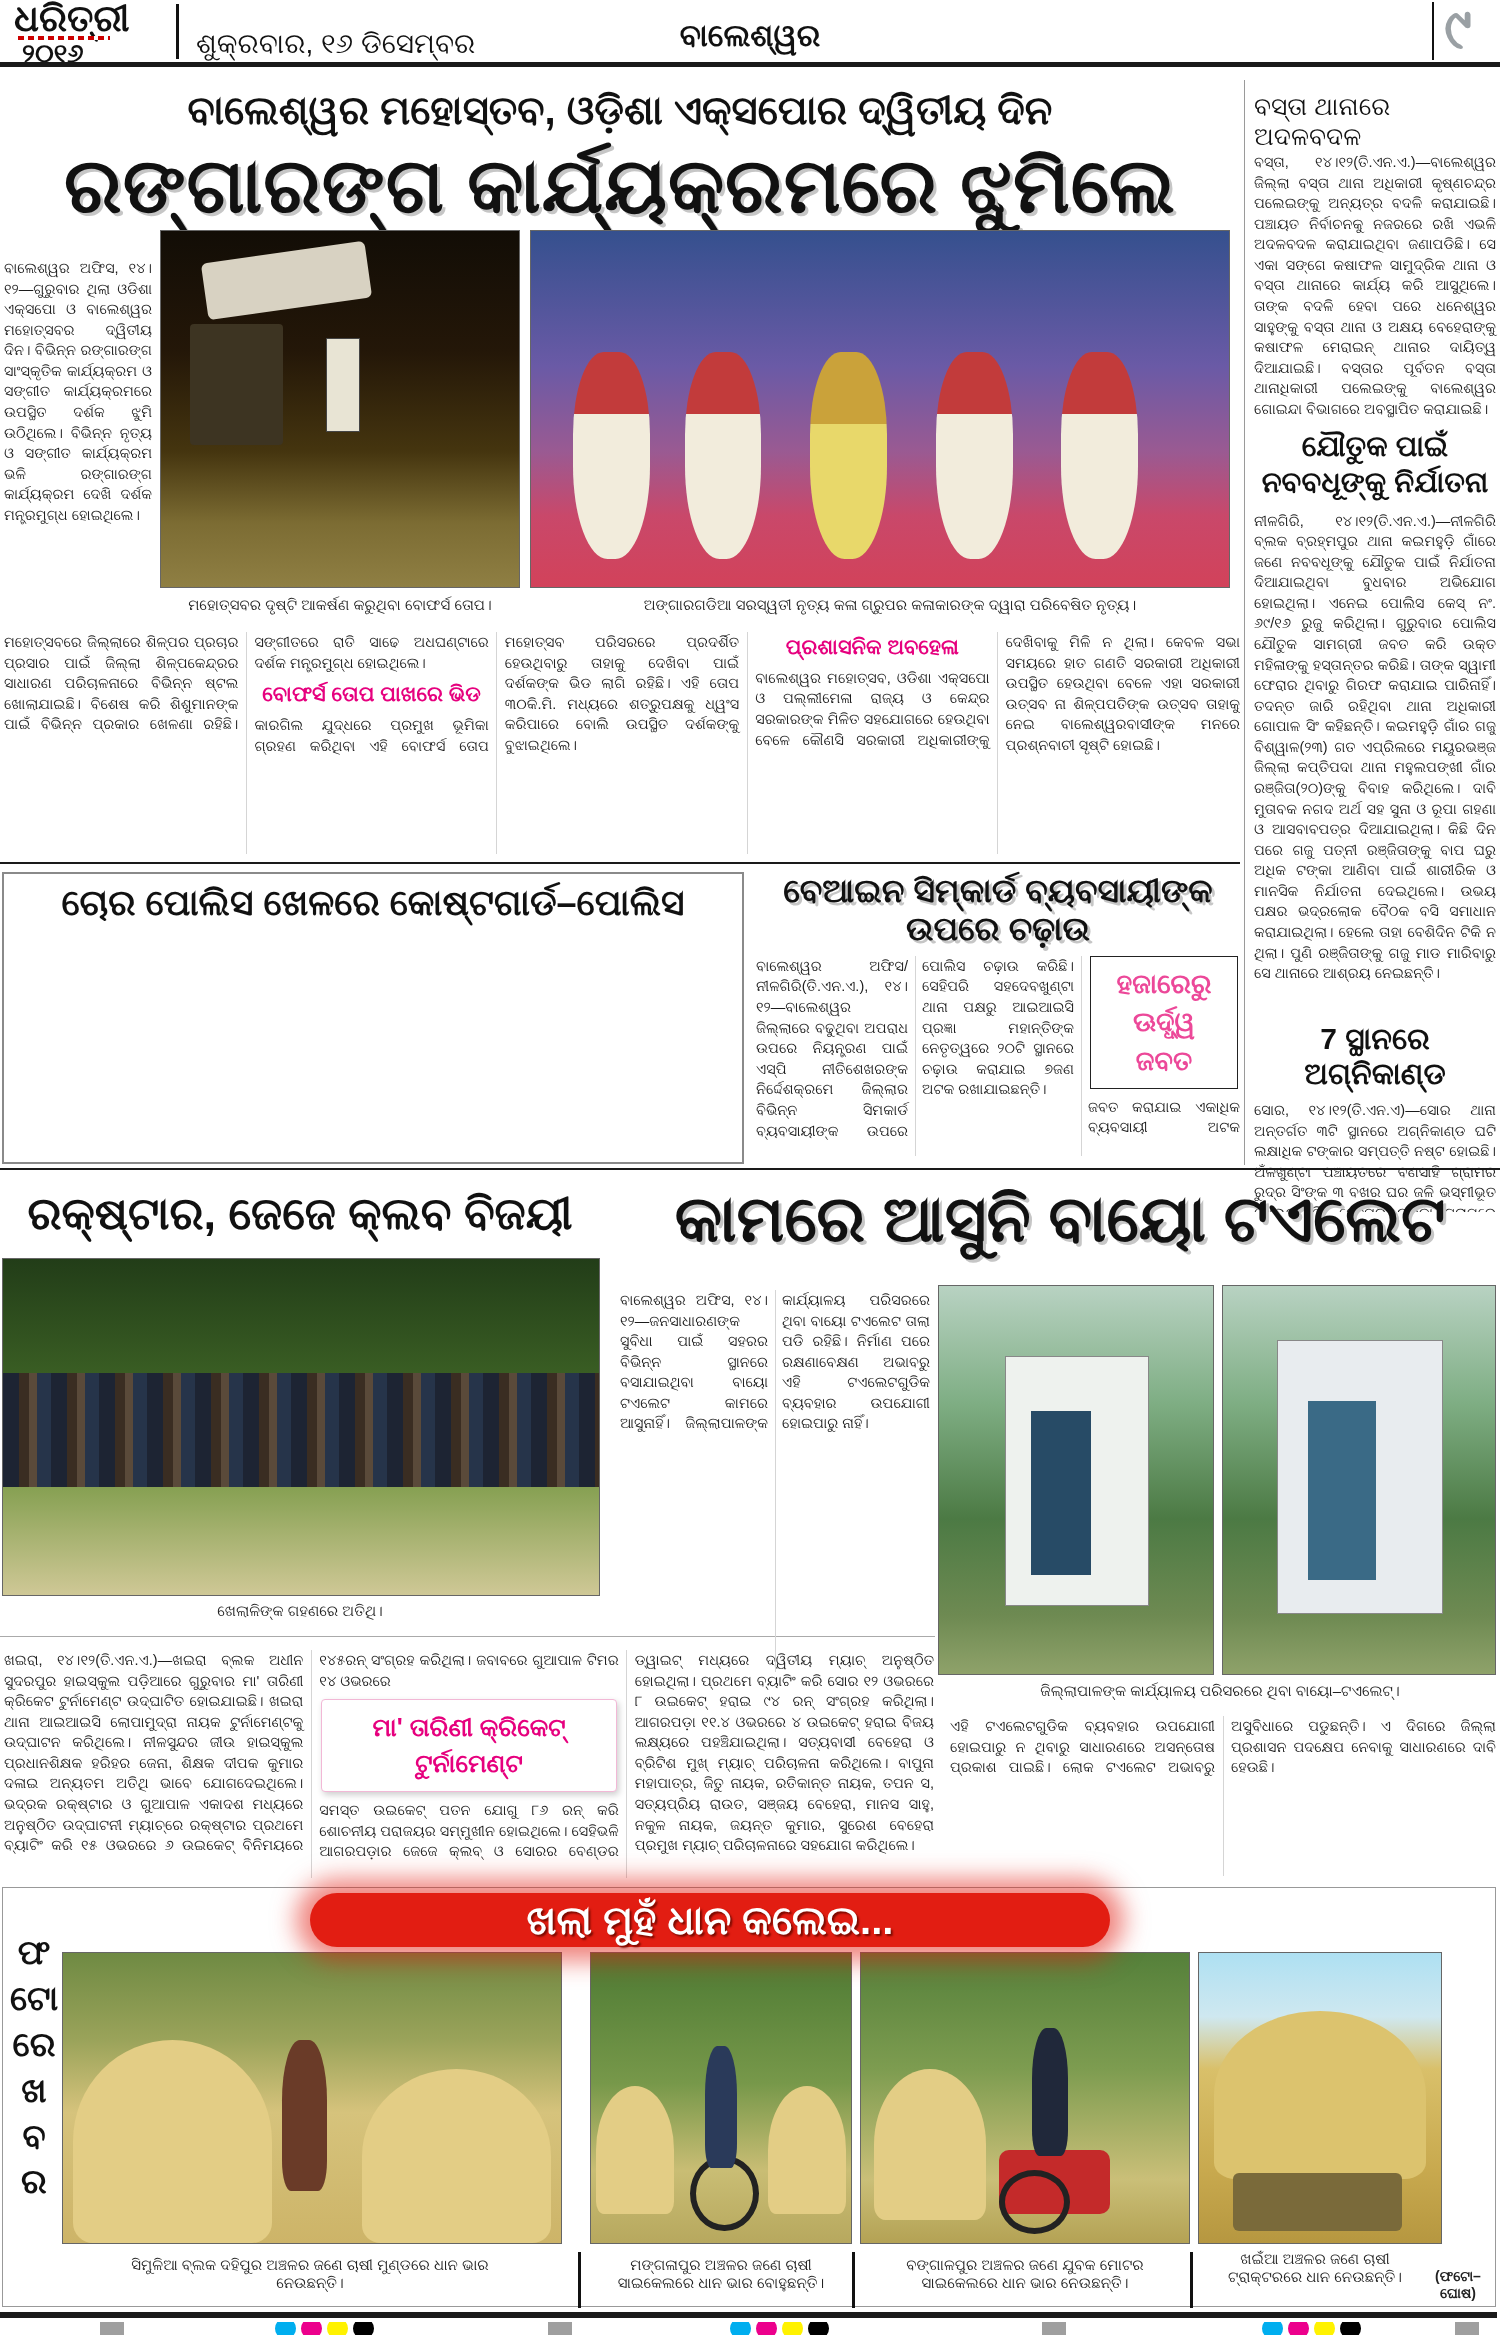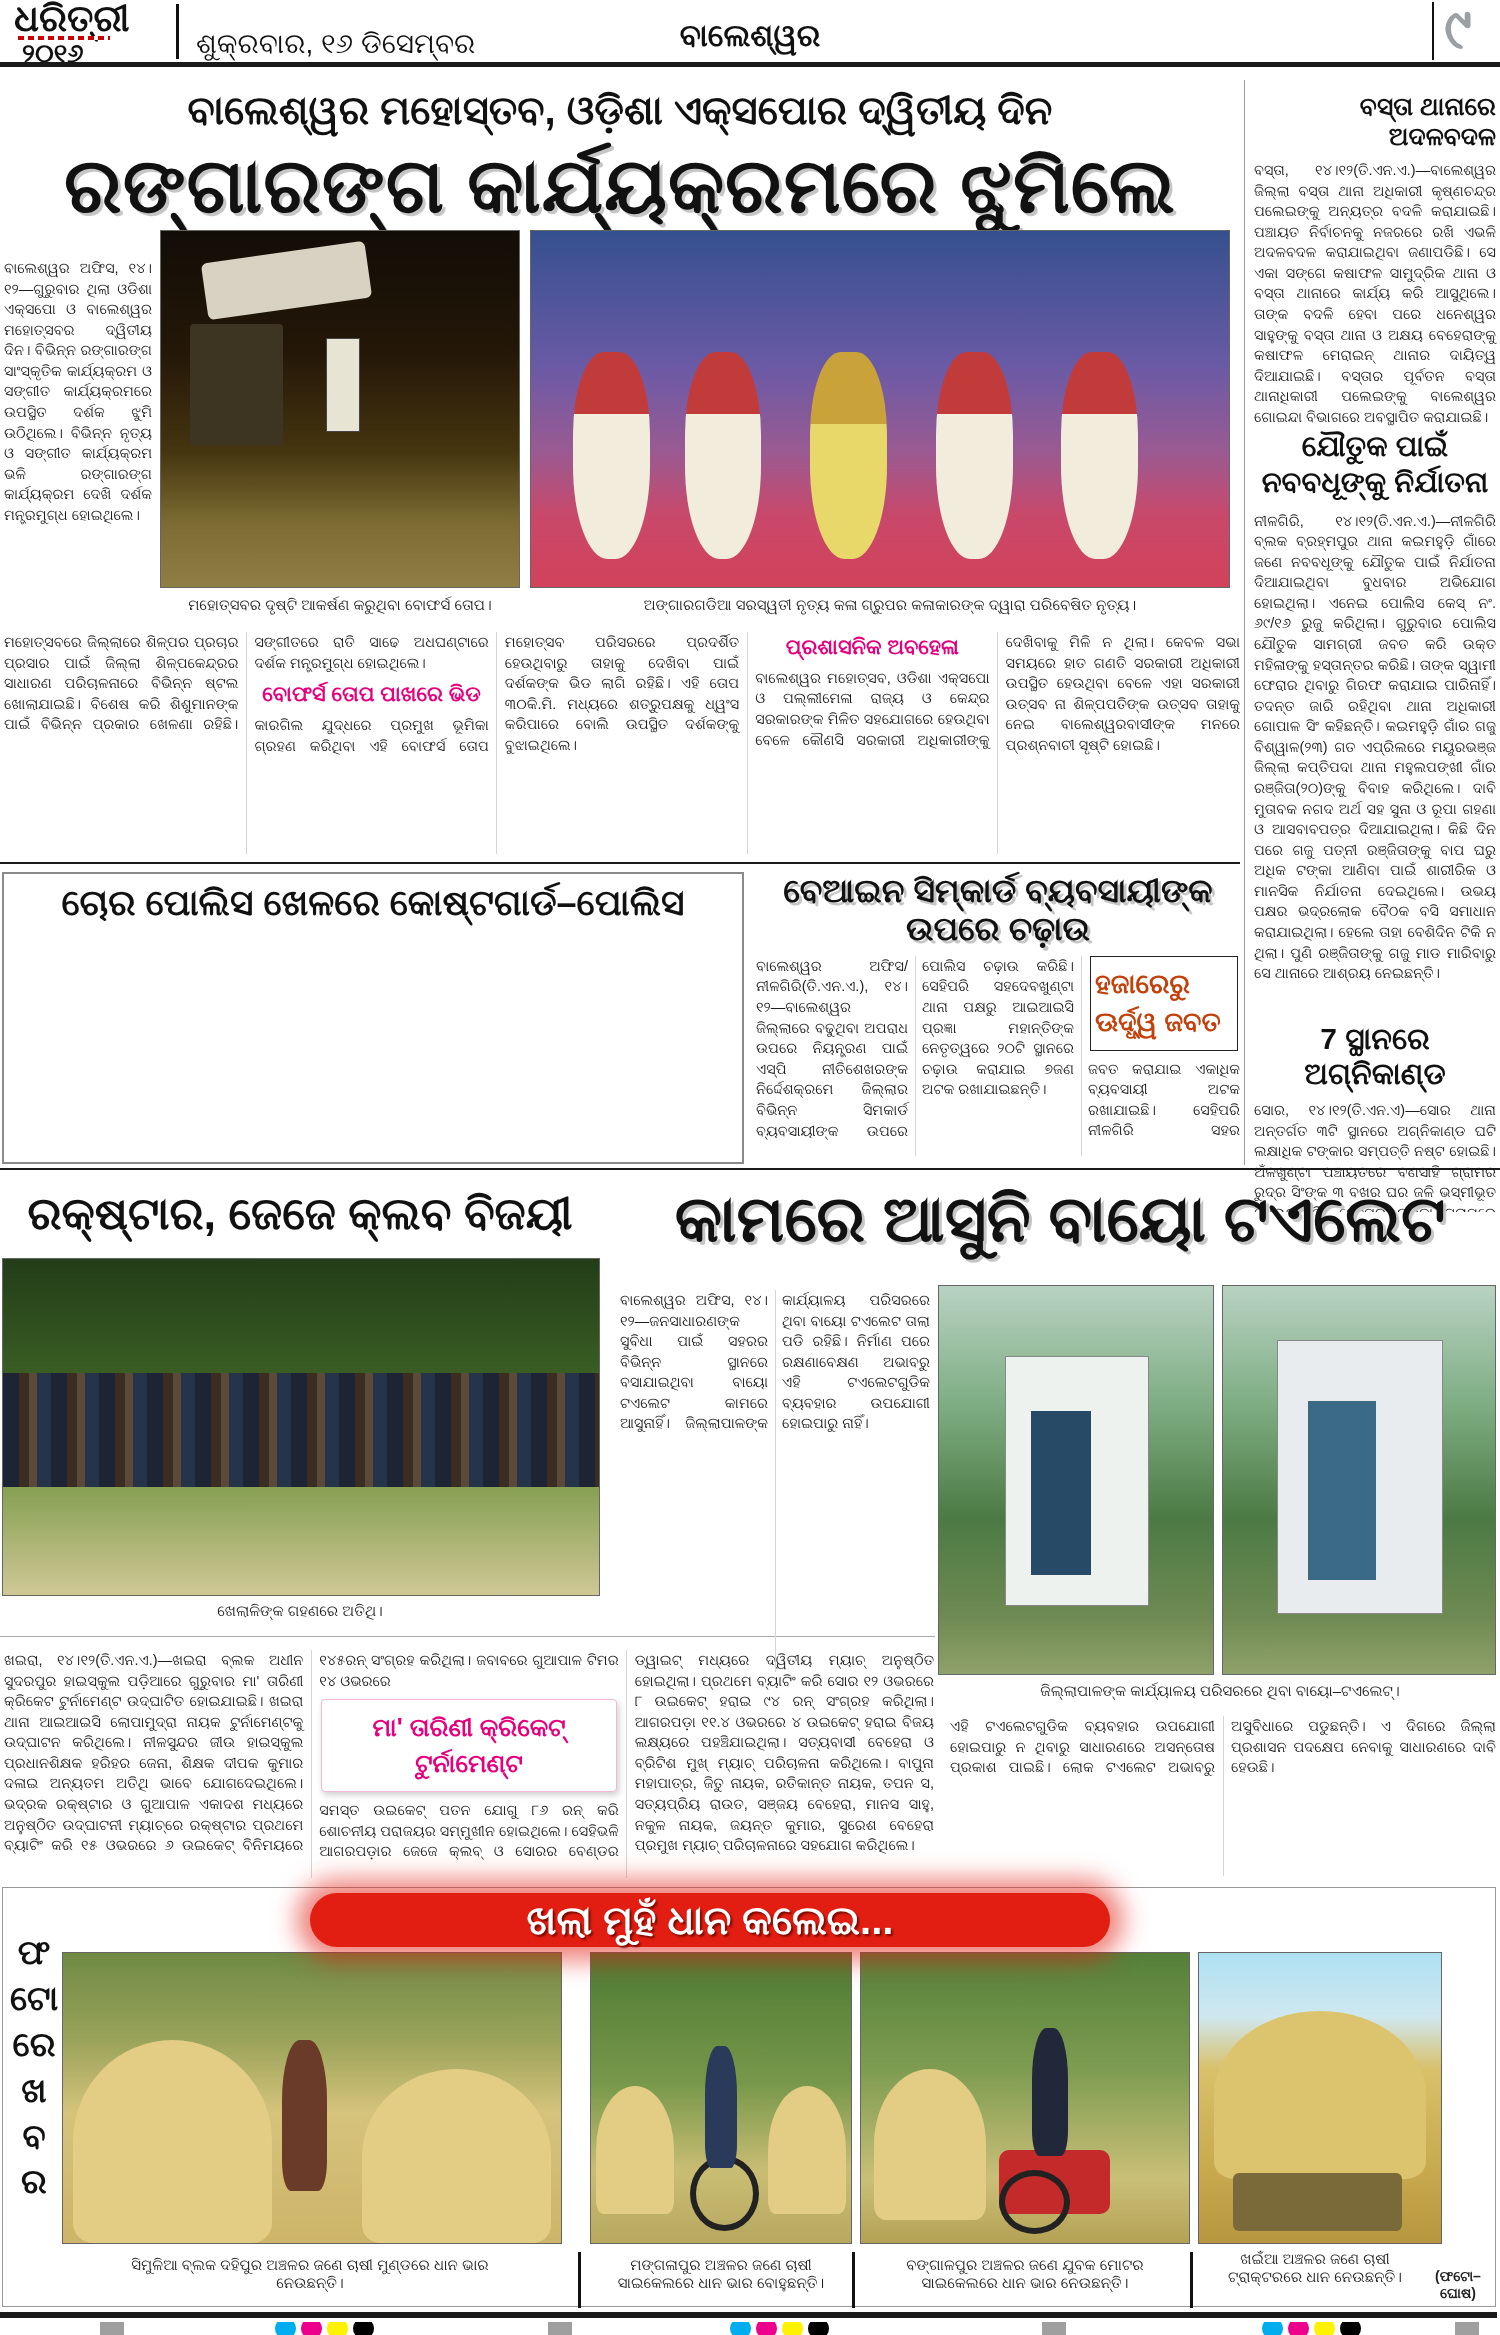--- a/index.html
+++ b/index.html
@@ -29,21 +29,21 @@
   .cabin{position:absolute;background:#eef2ee;border:1px solid #888}
   .cabin .door{position:absolute;left:18%;top:22%;width:42%;height:66%;background:#274b66}
   .ph-hay1{background:linear-gradient(180deg,#6f8a43 0%,#9aa35a 30%,#d6c37c 55%,#cdb468 100%)}
   .ph-hay2{background:linear-gradient(180deg,#4d7a33 0%,#77984a 45%,#c9bd74 75%,#b7a85e 100%)}
   .ph-hay3{background:linear-gradient(180deg,#55803a 0%,#7d9c50 40%,#cabf78 78%,#b4a254 100%)}
   .ph-hay4{background:linear-gradient(180deg,#aee0f2 0%,#cfe8f0 22%,#d9c06a 40%,#c8a94e 75%,#b69740 100%)}
   .mound{position:absolute;background:#e3cd85;border-radius:50% 50% 10% 10%}
   .wheel{position:absolute;border:6px solid #222;border-radius:50%;background:transparent}
   .bike{position:absolute;background:#c42a2a;border-radius:10px}
   .boxed{border:2px solid #8a8a8a;box-sizing:border-box}
-  .subbox-dark{font-weight:bold;font-size:27px;text-align:left;border:1px solid #222;padding:8px 4px;margin:8px 2px;color:#c2410c}
+  .subbox-dark{font-weight:bold;font-size:27px;text-align:center;border:1px solid #222;padding:8px 12px;margin:8px 2px;color:#ec4899}
   .subbox-magenta{color:#e6007e;font-weight:bold;font-size:25px;text-align:center;border:1px solid #f2b8d6;
       box-shadow:2px 3px 6px #cfcfcf;border-radius:4px;padding:10px 4px;margin:8px 2px;background:#fff}
   .dot{width:21px;height:21px;border-radius:50%;display:inline-block;margin-right:5px}
   .regsq{width:24px;height:22px;background:#9f9f9f;display:inline-block}
   .vlabel{font-size:34px;font-weight:bold;line-height:1.35;text-align:center}
   p{margin:0 0 6px 0}
 </style>
 </head>
 <body>
 
@@ -84,21 +84,21 @@
   <p>ମହୋତ୍ସବରେ ଜିଲ୍ଲାରେ ଶିଳ୍ପର ପ୍ରଚାର ପ୍ରସାର ପାଇଁ ଜିଲ୍ଲା ଶିଳ୍ପକେନ୍ଦ୍ରର ସାଧାରଣ ପରିଚାଳନାରେ ବିଭିନ୍ନ ଷ୍ଟଲ ଖୋଲାଯାଇଛି। ବିଶେଷ କରି ଶିଶୁମାନଙ୍କ ପାଇଁ ବିଭିନ୍ନ ପ୍ରକାର ଖେଳଣା ରହିଛି। ସଙ୍ଗୀତରେ ରାତି ସାଢେ ଅଧଘଣ୍ଟାରେ ଦର୍ଶକ ମନ୍ତ୍ରମୁଗ୍ଧ ହୋଇଥିଲେ।</p>
   <div class="magenta" style="font-size:21px;text-align:center;margin:6px 0">ବୋଫର୍ସ ତୋପ ପାଖରେ ଭିଡ</div>
   <p>କାରଗିଲ ଯୁଦ୍ଧରେ ପ୍ରମୁଖ ଭୂମିକା ଗ୍ରହଣ କରିଥିବା ଏହି ବୋଫର୍ସ ତୋପ ମହୋତ୍ସବ ପରିସରରେ ପ୍ରଦର୍ଶିତ ହେଉଥିବାରୁ ତାହାକୁ ଦେଖିବା ପାଇଁ ଦର୍ଶକଙ୍କ ଭିଡ ଲାଗି ରହିଛି। ଏହି ତୋପ ୩୦କି.ମି. ମଧ୍ୟରେ ଶତ୍ରୁପକ୍ଷକୁ ଧ୍ୱଂସ କରିପାରେ ବୋଲି ଉପସ୍ଥିତ ଦର୍ଶକଙ୍କୁ ବୁଝାଇଥିଲେ।</p>
   <div class="magenta" style="font-size:21px;text-align:center;margin:6px 0">ପ୍ରଶାସନିକ ଅବହେଳା</div>
   <p>ବାଲେଶ୍ୱର ମହୋତ୍ସବ, ଓଡିଶା ଏକ୍ସପୋ ଓ ପଲ୍ଲୀମେଳା ରାଜ୍ୟ ଓ କେନ୍ଦ୍ର ସରକାରଙ୍କ ମିଳିତ ସହଯୋଗରେ ହେଉଥିବା ବେଳେ କୌଣସି ସରକାରୀ ଅଧିକାରୀଙ୍କୁ ଦେଖିବାକୁ ମିଳି ନ ଥିଲା। କେବଳ ସଭା ସମୟରେ ହାତ ଗଣତି ସରକାରୀ ଅଧିକାରୀ ଉପସ୍ଥିତ ହେଉଥିବା ବେଳେ ଏହା ସରକାରୀ ଉତ୍ସବ ନା ଶିଳ୍ପପତିଙ୍କ ଉତ୍ସବ ତାହାକୁ ନେଇ ବାଲେଶ୍ୱରବାସୀଙ୍କ ମନରେ ପ୍ରଶ୍ନବାଚୀ ସୃଷ୍ଟି ହୋଇଛି।</p>
 </div>
 
 <div class="abs rule-v" style="left:1244px;top:80px;height:1085px"></div>
 
 <div class="abs" style="left:1254px;top:92px;width:242px">
-  <div style="font-size:25px;font-weight:bold;text-align:right;margin-bottom:8px">ବସ୍ତା ଥାନାରେ ଅଦଳବଦଳ</div>
+  <div style="font-size:25px;font-weight:normal;text-align:left;margin-bottom:0">ବସ୍ତା ଥାନାରେ ଅଦଳବଦଳ</div>
   <div class="bodytxt just">ବସ୍ତା, ୧୪।୧୨(ତି.ଏନ.ଏ.)—ବାଲେଶ୍ୱର ଜିଲ୍ଲା ବସ୍ତା ଥାନା ଅଧିକାରୀ କୃଷ୍ଣଚନ୍ଦ୍ର ପଲେଇଙ୍କୁ ଅନ୍ୟତ୍ର ବଦଳି କରାଯାଇଛି। ପଞ୍ଚାୟତ ନିର୍ବାଚନକୁ ନଜରରେ ରଖି ଏଭଳି ଅଦଳବଦଳ କରାଯାଇଥିବା ଜଣାପଡିଛି। ସେ ଏକା ସଙ୍ଗେ କଷାଫଳ ସାମୁଦ୍ରିକ ଥାନା ଓ ବସ୍ତା ଥାନାରେ କାର୍ଯ୍ୟ କରି ଆସୁଥିଲେ। ତାଙ୍କ ବଦଳି ହେବା ପରେ ଧନେଶ୍ୱର ସାହୁଙ୍କୁ ବସ୍ତା ଥାନା ଓ ଅକ୍ଷୟ ବେହେରାଙ୍କୁ କଷାଫଳ ମେରାଇନ୍ ଥାନାର ଦାୟିତ୍ୱ ଦିଆଯାଇଛି। ବସ୍ତାର ପୂର୍ବତନ ବସ୍ତା ଥାନାଧିକାରୀ ପଲେଇଙ୍କୁ ବାଲେଶ୍ୱର ଗୋଇନ୍ଦା ବିଭାଗରେ ଅବସ୍ଥାପିତ କରାଯାଇଛି।</div>
 </div>
 
 <div class="abs" style="left:1254px;top:428px;width:242px">
   <div style="font-size:29px;font-weight:bold;text-align:center;line-height:1.25;margin-bottom:10px">ଯୌତୁକ ପାଇଁ ନବବଧୂଙ୍କୁ ନିର୍ଯାତନା</div>
   <div class="bodytxt just" style="height:500px;overflow:hidden">ନୀଳଗିରି, ୧୪।୧୨(ତି.ଏନ.ଏ.)—ନୀଳଗିରି ବ୍ଲକ ବ୍ରହ୍ମପୁର ଥାନା କଇମହୁଡ଼ି ଗାଁରେ ଜଣେ ନବବଧୂଙ୍କୁ ଯୌତୁକ ପାଇଁ ନିର୍ଯାତନା ଦିଆଯାଇଥିବା ବୁଧବାର ଅଭିଯୋଗ ହୋଇଥିଲା। ଏନେଇ ପୋଲିସ କେସ୍ ନଂ. ୬୯/୧୬ ରୁଜୁ କରିଥିଲା। ଗୁରୁବାର ପୋଲିସ ଯୌତୁକ ସାମଗ୍ରୀ ଜବତ କରି ଉକ୍ତ ମହିଳାଙ୍କୁ ହସ୍ତାନ୍ତର କରିଛି। ତାଙ୍କ ସ୍ୱାମୀ ଫେରାର ଥିବାରୁ ଗିରଫ କରାଯାଇ ପାରିନାହିଁ। ତଦନ୍ତ ଜାରି ରହିଥିବା ଥାନା ଅଧିକାରୀ ଗୋପାଳ ସିଂ କହିଛନ୍ତି। କଇମହୁଡ଼ି ଗାଁର ଗଜୁ ବିଶ୍ୱାଳ(୨୩) ଗତ ଏପ୍ରିଲରେ ମୟୂରଭଞ୍ଜ ଜିଲ୍ଲା କପ୍ତିପଦା ଥାନା ମହୁଲପଙ୍ଖୀ ଗାଁର ରଞ୍ଜିତା(୨୦)ଙ୍କୁ ବିବାହ କରିଥିଲେ। ଦାବି ମୁତାବକ ନଗଦ ଅର୍ଥ ସହ ସୁନା ଓ ରୂପା ଗହଣା ଓ ଆସବାବପତ୍ର ଦିଆଯାଇଥିଲା। କିଛି ଦିନ ପରେ ଗଜୁ ପତ୍ନୀ ରଞ୍ଜିତାଙ୍କୁ ବାପ ଘରୁ ଅଧିକ ଟଙ୍କା ଆଣିବା ପାଇଁ ଶାରୀରିକ ଓ ମାନସିକ ନିର୍ଯାତନା ଦେଇଥିଲେ। ଉଭୟ ପକ୍ଷର ଭଦ୍ରଲୋକ ବୈଠକ ବସି ସମାଧାନ କରାଯାଇଥିଲା। ହେଲେ ତାହା ବେଶିଦିନ ଟିକି ନ ଥିଲା। ପୁଣି ରଞ୍ଜିତାଙ୍କୁ ଗଜୁ ମାଡ ମାରିବାରୁ ସେ ଥାନାରେ ଆଶ୍ରୟ ନେଇଛନ୍ତି।</div>
 </div>
 
 <div class="abs" style="left:1254px;top:1022px;width:242px">
   <div style="font-size:30px;font-weight:bold;text-align:center;margin-bottom:8px">7 ସ୍ଥାନରେ ଅଗ୍ନିକାଣ୍ଡ</div>

